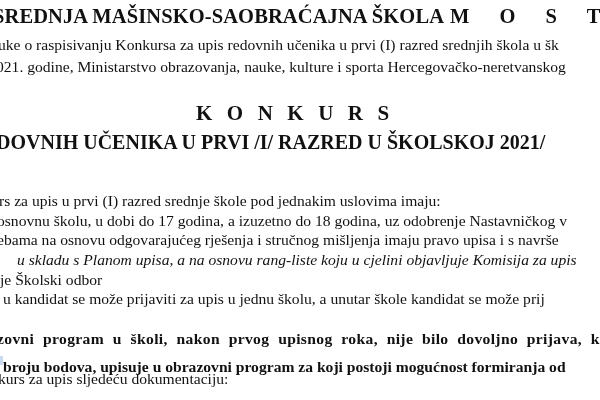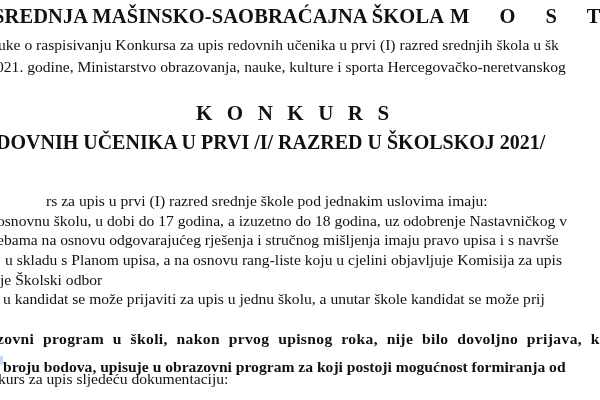--- a/index.html
+++ b/index.html
@@ -55,24 +55,24 @@
     font-weight: bold;
   }
   .body-line {
     font-size: 15.6px;
   }
   .bold-line {
     font-size: 15.6px;
     font-weight: bold;
   }
   .justify-wide { word-spacing: 4.5px; letter-spacing: 0.35px; }
-  .l1  { left: -1px;  top: 193px; padding-left: 47px; }
+  .l1  { left: -1px;  top: 193px; }
   .l2  { left: -3px;  top: 213px; }
   .l3  { left: -3px;  top: 232px; }
-  .l4  { left: 5px;   top: 252px; }
+  .l4  { left: 17px;   top: 252px; font-style: italic; }
   .l5  { left: 0;   top: 272px; }
   .l6  { left: 3px;   top: 291px; }
   .l7  { left: 2px;   top: 311px; }
   .l8  { left: -3px;  top: 331px; }
   .l9  { left: 3px;   top: 351px; margin-top: 8px; }
   .l10 { left: -2px;  top: 371px; }
   .edge-mark {
     position: absolute;
     left: 0;
     top: 356px;

